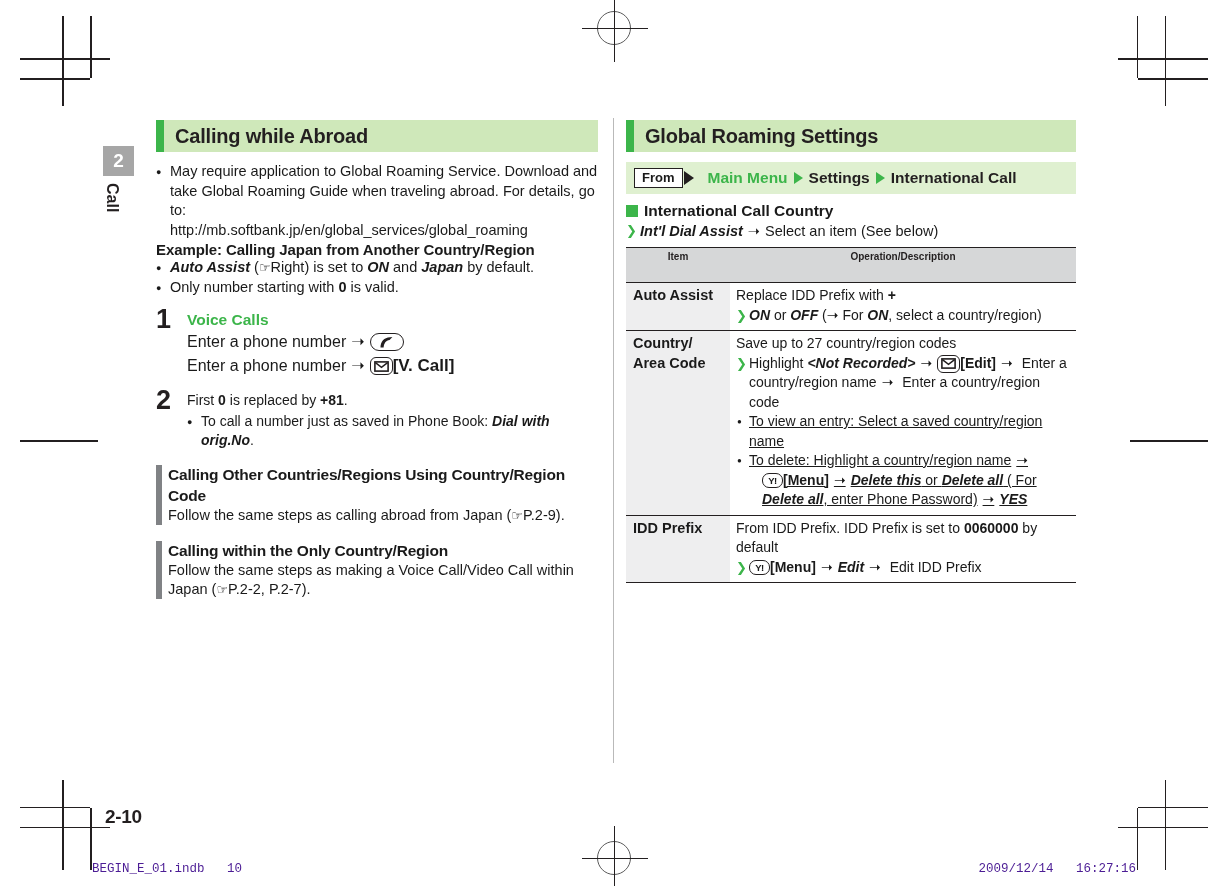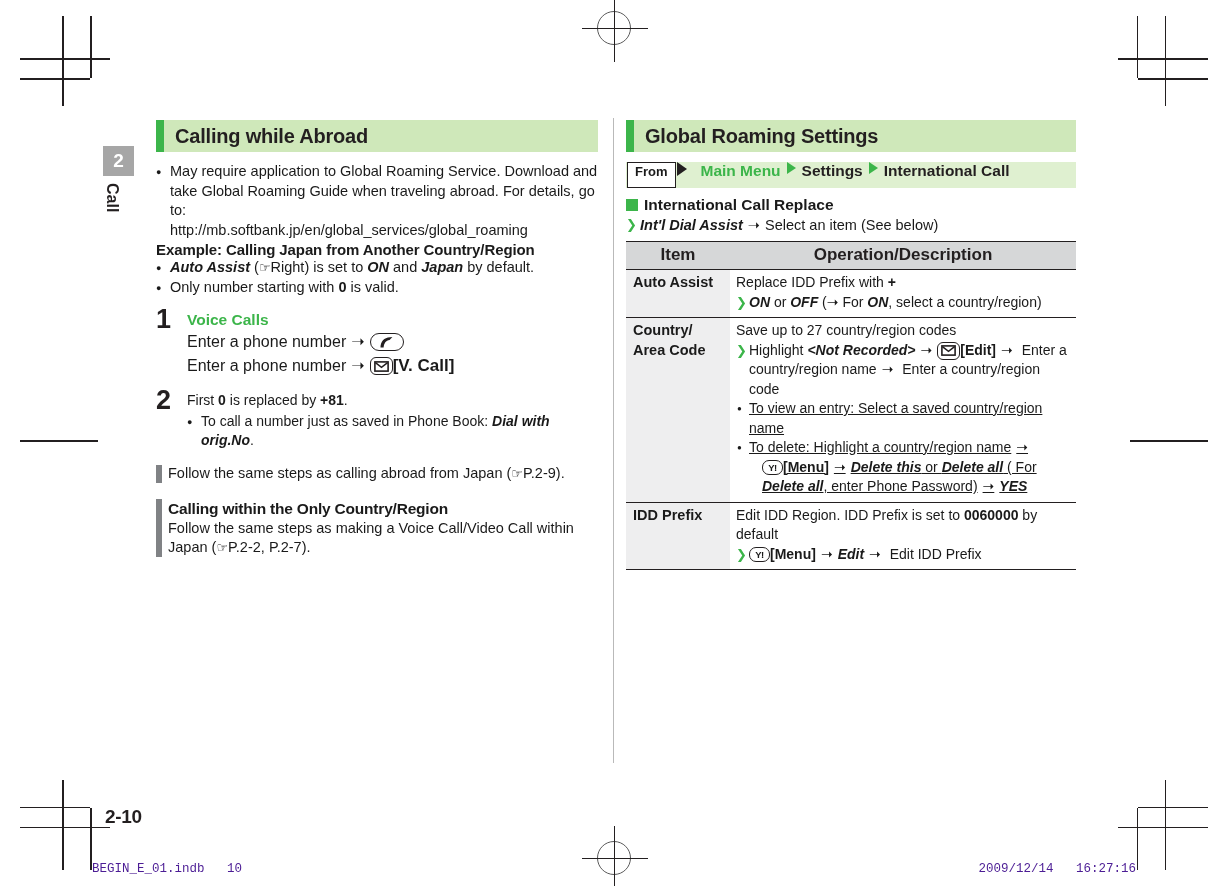--- a/index.html
+++ b/index.html
@@ -190,23 +190,24 @@
     letter-spacing: -0.2px;
   }
   .sub-body {
     font-size: 14.5px;
     line-height: 19.5px;
   }
 
   
   .crumb {
     background: #dff0d0;
-    height: 26px;
+    height: 32px;
     display: flex;
-    padding-left: 1px;
+    align-items: center;
+    padding-left: 8px;
     margin-bottom: 8px;
   }
   .crumb-from {
     border: 1.6px solid #231f20;
     background: #ffffff;
     font-size: 13px;
     font-weight: bold;
     padding: 1px 7px 2px;
     line-height: 15px;
   }
@@ -258,24 +259,24 @@
   }
 
   
   table.spec {
     width: 450px;
     border-collapse: collapse;
     table-layout: fixed;
   }
   table.spec th {
     background: #d6d7d8;
-    font-size: 17px;
+    font-size: 10px;
     font-weight: bold;
     color: #231f20;
-    padding: 3px 0 4px;
+    padding: 3px 0 20px;
     border-top: 1.6px solid #231f20;
     border-bottom: 1.2px solid #231f20;
   }
   table.spec td {
     border-bottom: 1.2px solid #231f20;
     vertical-align: top;
     font-size: 14px;
     line-height: 19.5px;
     padding: 3px 6px 5px;
   }
@@ -418,20 +419,21 @@
     <div class="step-num">2</div>
     <div class="step-note">
       <span>First </span><span class="b">0</span><span> is replaced by </span><span class="b">+81</span><span>.</span>
     </div>
     <div class="step-note bullet indent-1">
       <span>To call a number just as saved in Phone Book: </span><span class="bi">Dial with orig.No</span><span>.</span>
     </div>
   </div>
 
   <div class="sub-block">
+    <div class="sub-head">Calling Other Countries/Regions Using Country/Region Code</div>
     <div class="sub-body">
       <span>Follow the same steps as calling abroad from Japan (</span><span class="hand">☞</span><span>P.2-9</span><span>).</span>
     </div>
   </div>
 
   <div class="sub-block">
     <div class="sub-head">Calling within the Only Country/Region</div>
     <div class="sub-body">
       <span>Follow the same steps as making a Voice Call/Video Call within Japan (</span><span class="hand">☞</span><span>P.2-2, P.2-7</span><span>).</span>
     </div>
@@ -450,21 +452,21 @@
     <span class="tri-black"></span>
     <span class="crumb-green">Main Menu</span>
     <span class="tri-green"></span>
     <span class="crumb-dark">Settings</span>
     <span class="tri-green"></span>
     <span class="crumb-dark">International Call</span>
   </div>
 
   <div class="sq-head">
     <span class="sq"></span>
-    <span>International Call Replace</span>
+    <span>International Call Country</span>
   </div>
 
   <div class="gt-line">
     <span class="gt">❯</span><span class="bi">Int'l Dial Assist</span><span class="arrow">➝</span><span>Select an item (See below)</span>
   </div>
 
   <table class="spec">
     <thead>
       <tr>
         <th style="width:104px;">Item</th>
@@ -505,21 +507,21 @@
               <span class="bi">Delete all</span><span>, enter Phone Password)</span><span class="arrow">➝</span><span class="bi">YES</span>
             </div>
           </div>
         </td>
       </tr>
 
       <tr>
         <td class="item">IDD Prefix</td>
         <td>
           <div>
-            <span>Edit IDD Region. IDD Prefix is set to </span><span class="b">0060000</span><span> by default</span>
+            <span>From IDD Prefix. IDD Prefix is set to </span><span class="b">0060000</span><span> by default</span>
           </div>
           <div class="cell-gt">
             <span class="gt">❯</span><span class="key key-yk">Y!</span><span class="b">[Menu]</span><span class="arrow">➝</span><span class="bi">Edit</span><span class="arrow">➝</span><span> Edit IDD Prefix</span>
           </div>
         </td>
       </tr>
     </tbody>
   </table>
 </div>
 

